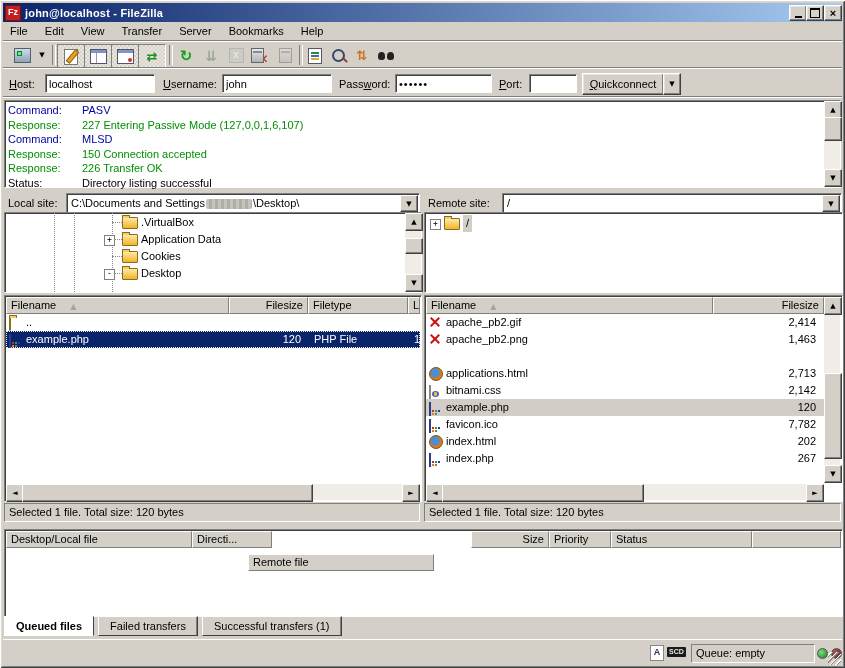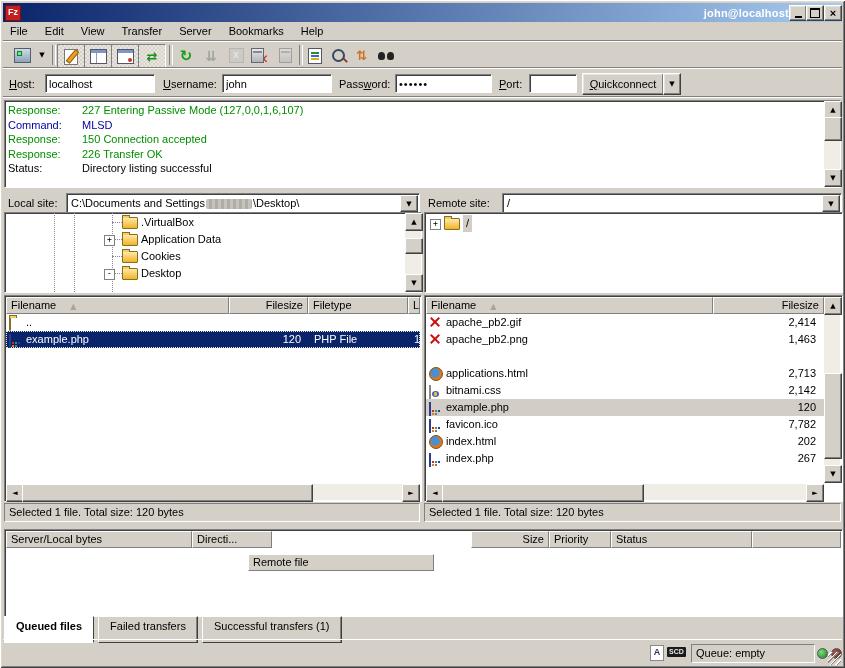--- a/index.html
+++ b/index.html
@@ -6,21 +6,21 @@
   body{font-family:"Liberation Sans",sans-serif;font-size:11px;color:#000;background:#777;}
   .window{position:relative;width:845px;height:668px;background:var(--window-bg,#d4d0c8);
     box-shadow:inset 1px 1px 0 #fff, inset -1px -1px 0 #404040, inset 2px 2px 0 #dcd8d0, inset -2px -2px 0 #808080;overflow:hidden;}
   .abs{position:absolute;}
   
   .raised{background:var(--window-bg,#d4d0c8);border:1px solid;border-color:#fff #404040 #404040 #fff;box-shadow:inset -1px -1px 0 #808080, inset 1px 1px 0 #e8e4dc;}
   .sunken{background:#fff;border:1px solid;border-color:#808080 #fff #fff #808080;box-shadow:inset 1px 1px 0 #404040;}
   .sunken-light{border:1px solid;border-color:#808080 #fff #fff #808080;}
   .hsep{border-top:1px solid #808080;border-bottom:1px solid #fff;height:0;}
   
-  .titlebar{background:linear-gradient(to right,var(--titlebar-left,#0a246a),var(--titlebar-right,#a6caf0));display:flex;align-items:center;justify-content:space-between;}
+  .titlebar{background:linear-gradient(to right,var(--titlebar-left,#0a246a),var(--titlebar-right,#a6caf0));display:flex;align-items:center;}
   .fz-logo{width:14px;height:14px;background:#c41e1e;border:1px solid #7c0f0f;color:#fff;font-weight:bold;font-size:9px;line-height:13px;text-align:center;margin:0 4px 0 2px;}
   .title-text{color:#fff;font-weight:bold;font-size:11px;letter-spacing:.2px;}
   .tb-ctl{width:16px;height:14px;display:flex;align-items:center;justify-content:center;font-size:9px;font-weight:bold;}
   .glyph-min{width:7px;height:2px;background:#000;margin-top:7px;}
   .glyph-max{width:8px;height:7px;border:1px solid #000;border-top-width:2px;}
   .glyph-close{font-size:11px;line-height:10px;font-weight:bold;}
   
   .menu-item{display:inline-block;padding:3px 7px;}
   
   .tb-btn{position:absolute;top:2px;width:26px;height:23px;display:flex;align-items:center;justify-content:center;}
@@ -90,21 +90,21 @@
   .icon-apache::before{transform:rotate(45deg);} .icon-apache::after{transform:rotate(-45deg);}
   .icon-firefox{width:12px;height:12px;border-radius:50%;background:radial-gradient(circle at 42% 42%,#4a8fd4 0 44%,#e07818 52% 100%);border:1px solid #7a5010;}
   .icon-css{width:11px;height:13px;background:#fff;border:1px solid #888;position:relative;}
   .icon-css::after{content:"";position:absolute;left:2px;top:5px;width:7px;height:6px;background:radial-gradient(circle,#f0c030 0 35%,#4060c0 45% 100%);border-radius:50%;}
   .icon-php{width:13px;height:13px;background:#fff;border:1px solid #2a3a8c;position:relative;}
   .icon-php::before{content:"";position:absolute;left:0;top:0;right:0;height:3px;background:#2a3a9c;}
   .icon-php::after{content:"";position:absolute;left:2px;top:7px;width:2px;height:2px;background:#d22;box-shadow:3px 0 0 #2a2,6px 0 0 #23d, 0 3px 0 #c82, 3px 3px 0 #777;}
   .fld-sm{position:relative;width:14px;height:10px;background:linear-gradient(#ffe9a8,#f0b429);border:1px solid #8a6d1d;border-radius:1px;}
   .fld-sm::before{content:"";position:absolute;top:-3px;left:-1px;width:6px;height:2px;background:#f6cf62;border:1px solid #8a6d1d;border-bottom:none;}
   
-  .tab{display:inline-block;vertical-align:bottom;padding:3px 11px 10px 11px;background:var(--window-bg,#d4d0c8);border:1px solid;border-color:#fff #404040 #404040 #fff;box-shadow:inset -1px 0 0 #808080;margin-right:1px;}
+  .tab{display:inline-block;vertical-align:bottom;padding:3px 11px 3px 11px;background:var(--window-bg,#d4d0c8);border:1px solid;border-color:#fff #404040 #404040 #fff;box-shadow:inset -1px 0 0 #808080;margin-right:1px;}
   .tab.active{background:#fff;font-weight:bold;border-bottom-color:#fff;box-shadow:none;}
   
   .led{position:absolute;width:9px;height:9px;border-radius:50%;border:1px solid #555;}
   .grip{position:absolute;right:1px;bottom:1px;width:13px;height:13px;background:repeating-linear-gradient(135deg,transparent 0 2px,#fff 2px 3px,#8a867e 3px 4px);}
   .badge-scd{position:absolute;background:#1a1a1a;color:#e8e8e8;font-size:7px;font-weight:bold;line-height:10px;padding:0 2px;border-radius:1px;}
   .icon-ascii{position:absolute;width:12px;height:14px;background:#fff;border:1px solid #888;color:#335;font-size:9px;font-weight:bold;text-align:center;line-height:13px;}
 </style>
 </head>
 <body>
 
@@ -201,20 +201,21 @@
         <span><span></span><span class="accel">Q</span><span>uickconnect</span></span>
       </div>
     <div class="qc-btn raised" style="left:660px;top:4px;width:16px;height:20px;">
         <span class="dd-arrow gly">▼</span>
       </div>
   </div>
   <div class="abs hsep" style="left:3px;top:96px;width:839px;"></div>
 
   <div class="abs sunken" style="left:4px;top:100px;width:835px;height:86px;">
     <div style="padding-top:2px;">
+      <div class="log-line"><span class="log-label cmd">Command:</span><span class="cmd">PASV</span></div>
       <div class="log-line"><span class="log-label resp">Response:</span><span class="resp">227 Entering Passive Mode (127,0,0,1,6,107)</span></div>
       <div class="log-line"><span class="log-label cmd">Command:</span><span class="cmd">MLSD</span></div>
       <div class="log-line"><span class="log-label resp">Response:</span><span class="resp">150 Connection accepted</span></div>
       <div class="log-line"><span class="log-label resp">Response:</span><span class="resp">226 Transfer OK</span></div>
       <div class="log-line"><span class="log-label stat">Status:</span><span class="stat">Directory listing successful</span></div>
     </div>
     <div class="abs sb-track" style="right:0;top:0;width:16px;bottom:0;">
       <div class="sb-btn" style="left:0;top:0;">▲</div>
       <div class="sb-thumb" style="left:0;top:16px;width:16px;height:22px;"></div>
       <div class="sb-btn" style="left:0;bottom:0;">▼</div>
@@ -355,21 +356,21 @@
       <div class="sb-thumb" style="left:16px;top:0;width:200px;height:16px;"></div>
       <div class="sb-btn" style="right:0;top:0;">►</div>
     </div>
   </div>
   <div class="abs sunken-light" style="left:424px;top:503px;width:415px;height:17px;">
     <span style="position:absolute;left:4px;top:2px;">Selected 1 file. Total size: 120 bytes</span>
   </div>
 
   <div class="abs sunken lv" style="left:4px;top:529px;width:837px;height:86px;">
     <div class="abs" style="left:1px;top:1px;right:1px;height:17px;">
-      <div class="col-header" style="left:0;width:186px;"><span>Server/Local bytes</span></div>
+      <div class="col-header" style="left:0;width:186px;"><span>Desktop/Local file</span></div>
       <div class="col-header" style="left:186px;width:80px;"><span>Directi...</span></div>
       <div class="col-header" style="left:242px;width:186px;margin-top:23px;"><span>Remote file</span></div>
       <div class="col-header" style="left:465px;width:78px;text-align:right;"><span>Size</span></div>
       <div class="col-header" style="left:543px;width:62px;"><span>Priority</span></div>
       <div class="col-header" style="left:605px;width:141px;"><span>Status</span></div>
       <div class="col-header" style="left:746px;width:89px;"></div>
     </div>
   </div>
 
   <div class="abs" style="left:4px;top:616px;height:21px;">

